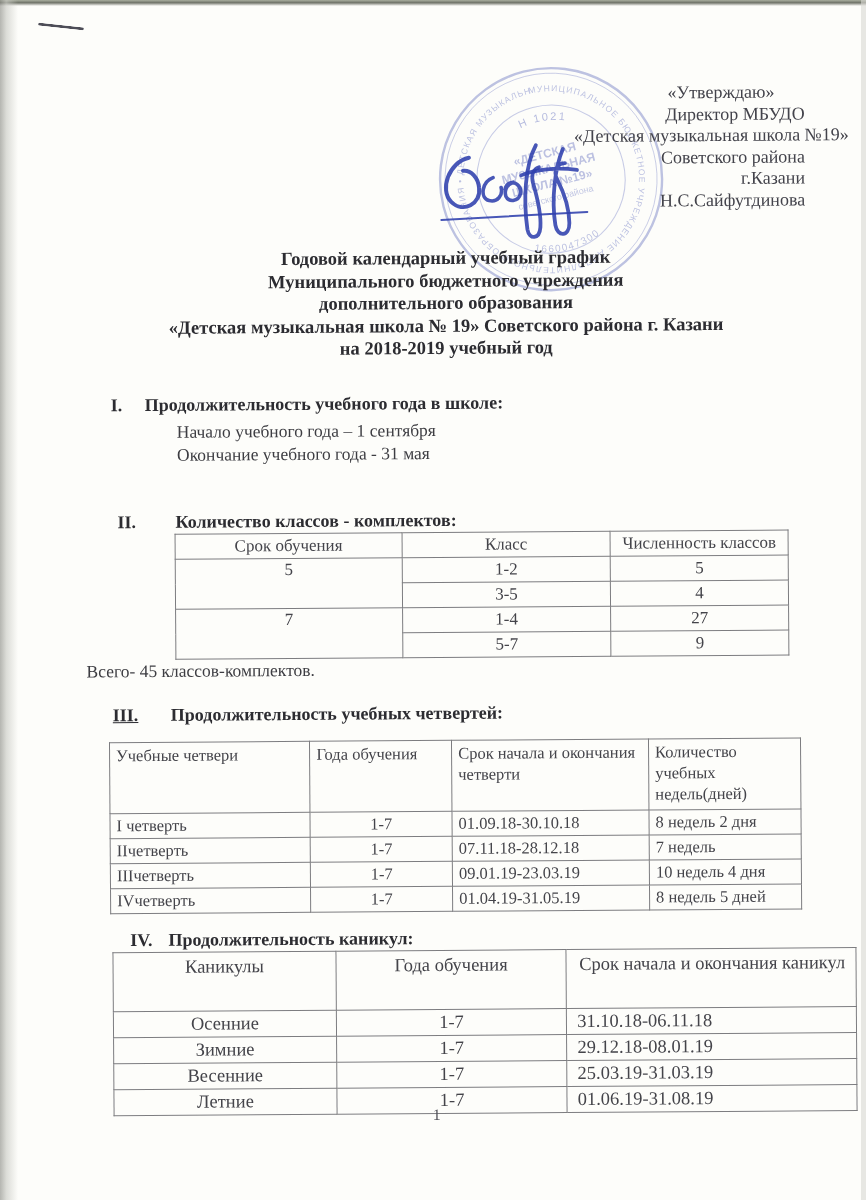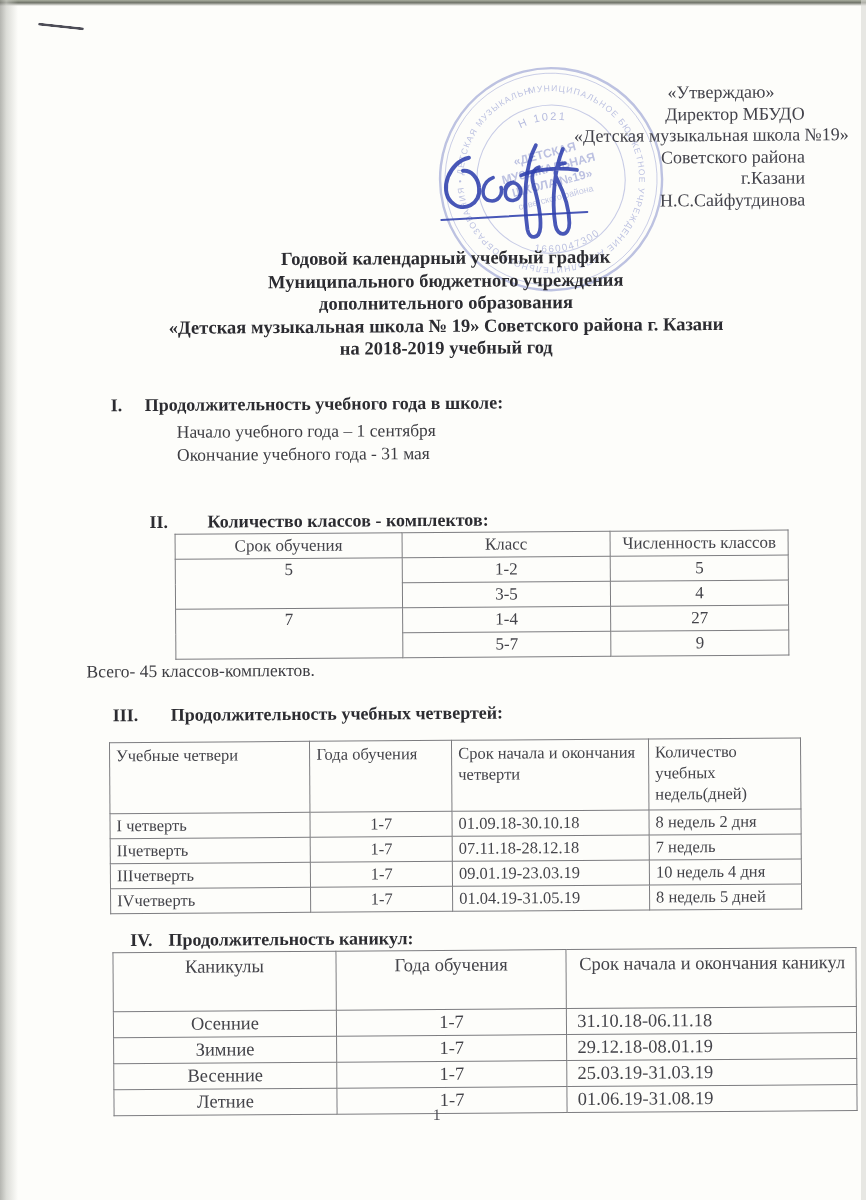--- a/index.html
+++ b/index.html
@@ -34,22 +34,22 @@
   .sig path{stroke:#2f40ad;fill:none;stroke-linecap:round;stroke-linejoin:round;opacity:.88;}
 
   
   .title{position:absolute;top:247px;left:28px;width:840px;text-align:center;
     font-weight:bold;font-size:18.5px;line-height:22.5px;color:#2c2c31;}
 
   
   .sec{position:absolute;font-weight:bold;font-size:18px;color:#2c2c31;white-space:nowrap;}
   .sec .num{display:inline-block;}
   .sec1{left:112px;top:393px;} .sec1 .num{width:34px;}
-  .sec2{left:118px;top:510px;} .sec2 .num{width:58px;margin-left:32px;}
-  .sec3{left:112px;top:703px;} .sec3 .num{width:58px;}
+  .sec2{left:118px;top:510px;} .sec2 .num{width:58px;}
+  .sec3{left:112px;top:703px;} .sec3 .num{width:58px;text-decoration:underline;}
   .sec4{left:112px;top:928px;} .sec4 .num{width:54px;text-align:center;}
 
   .s1-lines{position:absolute;left:178px;top:419px;font-size:17.5px;line-height:23px;}
 
   
   table{border-collapse:collapse;position:absolute;color:#44444a;}
   td,th{border:1px solid #7d7d80;font-weight:normal;padding:0 6px;}
 
   .t2{left:175px;top:532px;width:614px;font-size:17px;}
   .t2 td,.t2 th{height:24px;text-align:center;}

